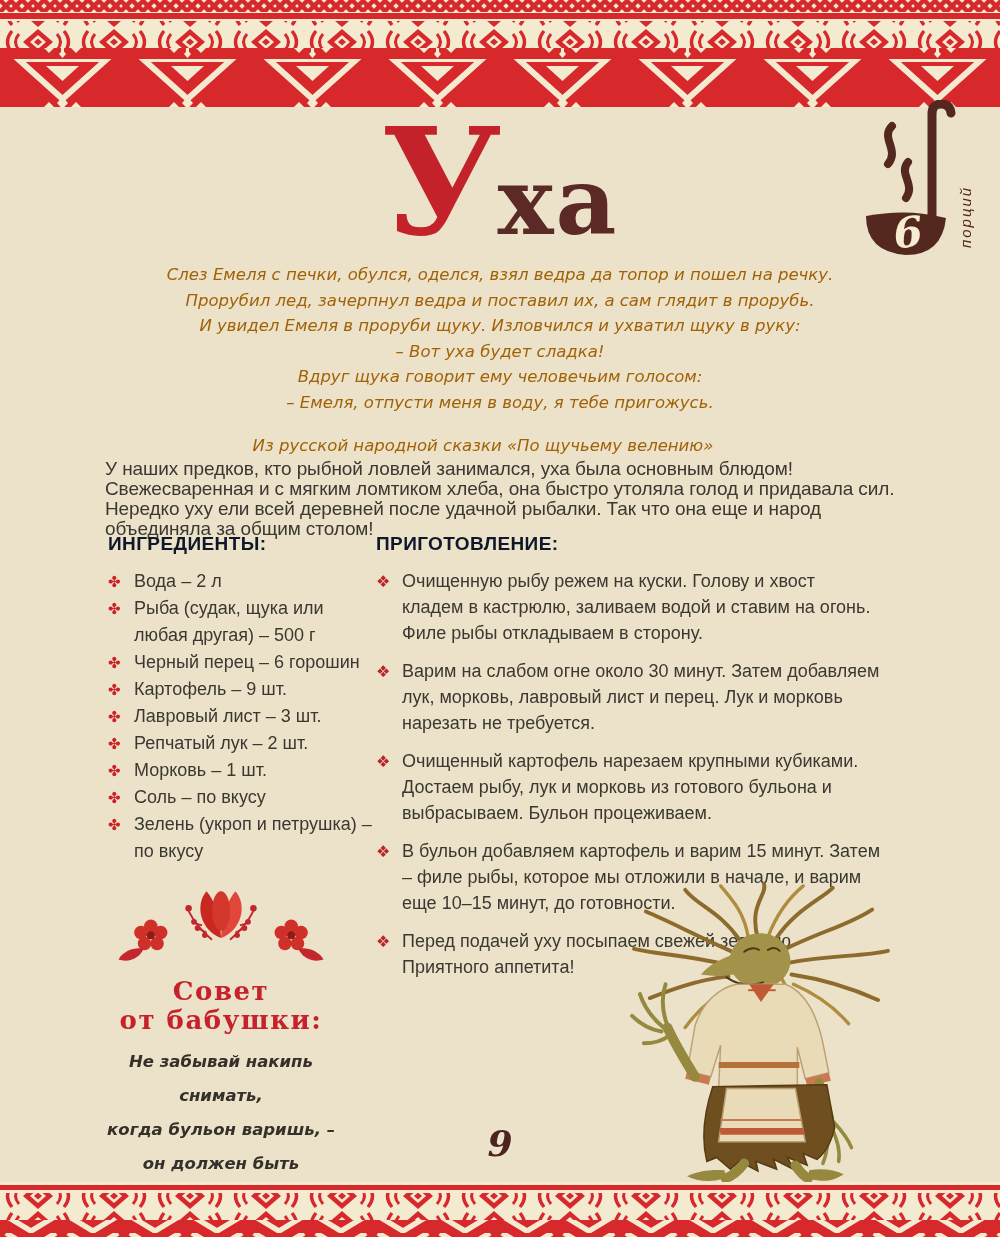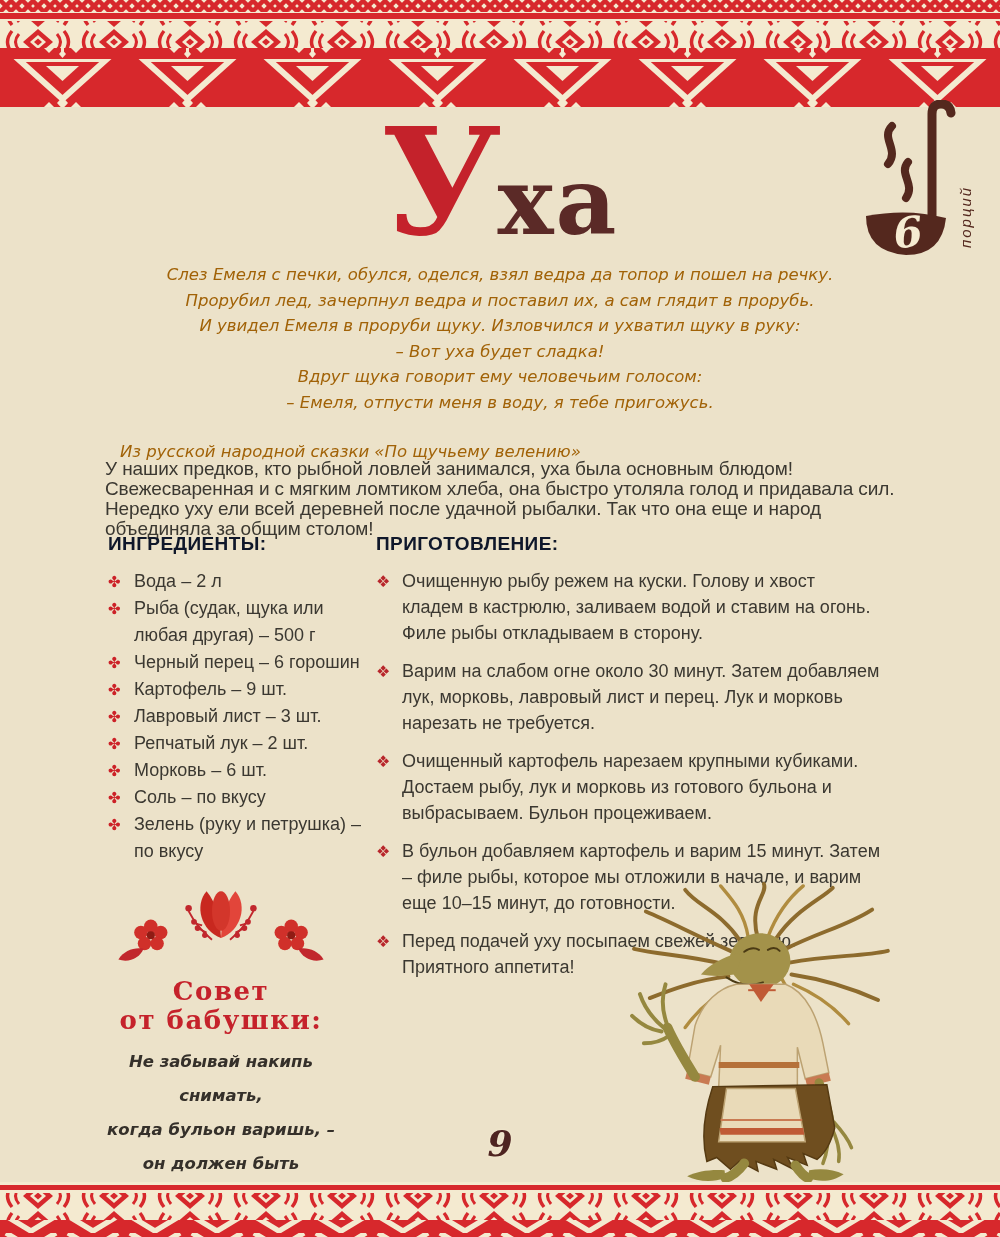--- a/index.html
+++ b/index.html
@@ -29,21 +29,21 @@
     position:absolute;right:14px;top:38px;height:110px;
     writing-mode:vertical-rl;transform:rotate(180deg);
     font-size:15px;letter-spacing:2px;color:#54281e;font-style:italic;
   }
   
   .epigraph{
     position:absolute;top:262px;left:120px;width:760px;
     font-family:"DejaVu Sans",sans-serif;font-style:italic;
     font-size:16.5px;line-height:25.5px;color:#a16207;text-align:center;
   }
-  .epigraph-source{margin-top:24px;text-align:left;padding-right:34px;}
+  .epigraph-source{margin-top:18px;text-align:center;padding-right:34px;}
   
   .intro{
     position:absolute;top:440px;left:105px;width:800px;
     font-size:19px;line-height:20px;color:#3b3831;letter-spacing:-0.1px;
   }
   
   .columns{position:absolute;top:533px;left:108px;width:800px;display:flex;}
   .col-ingredients{width:268px;flex:none;}
   .col-preparation{margin-left:0;width:505px;flex:none;}
   h2.sec{
@@ -188,31 +188,31 @@
             <span>Лавровый лист – 3 шт.</span>
           </li>
 
           <li class="ing-item">
             <span class="bullet bullet-cross">✤</span>
             <span>Репчатый лук – 2 шт.</span>
           </li>
 
           <li class="ing-item">
             <span class="bullet bullet-cross">✤</span>
-            <span>Морковь – 6 шт.</span>
+            <span>Морковь – 1 шт.</span>
           </li>
 
           <li class="ing-item">
             <span class="bullet bullet-cross">✤</span>
             <span>Соль – по вкусу</span>
           </li>
 
           <li class="ing-item">
             <span class="bullet bullet-cross">✤</span>
-            <span>Зелень (руку и петрушка) – по вкусу</span>
+            <span>Зелень (укроп и петрушка) – по вкусу</span>
           </li>
         </ul>
     </section>
     <section class="col-preparation">
       <h2 class="sec">ПРИГОТОВЛЕНИЕ:</h2>
       <ul class="plain">
 
           <li class="step-item">
             <span class="bullet bullet-diamond">❖</span>
             <span>Очищенную рыбу режем на куски. Голову и хвост кладем в кастрюлю, заливаем водой и ставим на огонь. Филе рыбы откладываем в сторону.</span>

